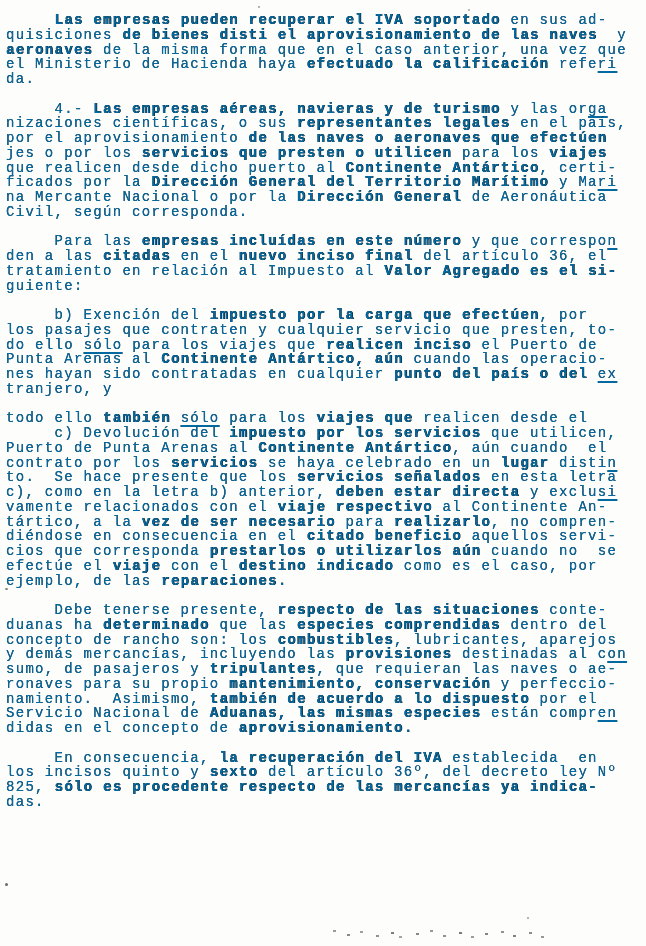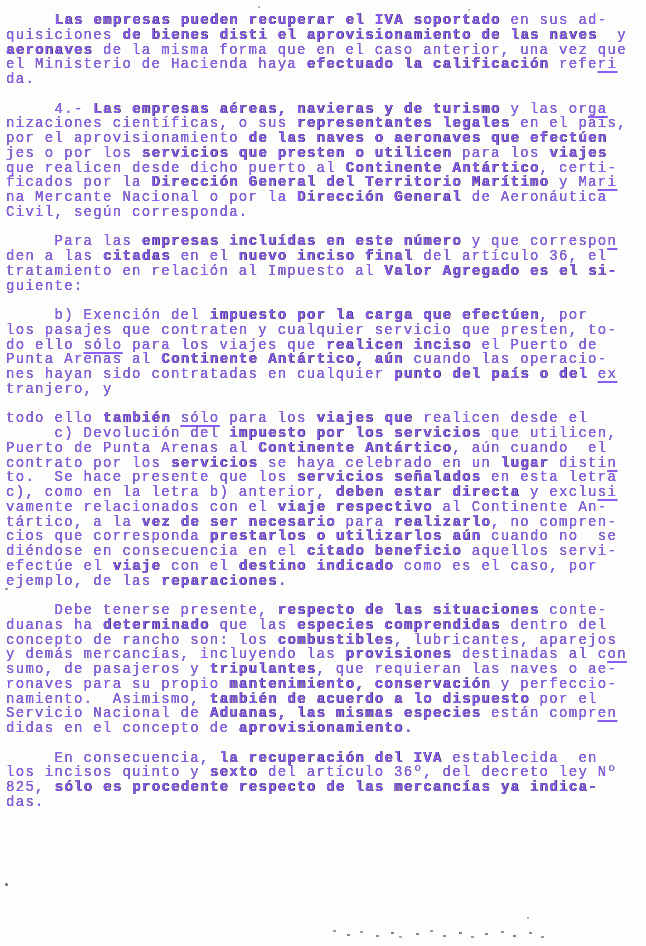--- a/index.html
+++ b/index.html
@@ -7,21 +7,21 @@
     width:646px;height:946px;
     background:#fdfdfc;
     overflow:hidden;
     position:relative;
     font-family:"Liberation Mono","DejaVu Sans Mono",monospace;
   }
   .page{
     position:absolute;
     left:0;top:0;right:0;bottom:0;
     padding:13px 4px 14px 6px;
-    color:#8b5cf6;
+    color:#0369a1;
   }
   .para{margin:0 0 14.75px 0;}
   .line{
     white-space:pre;
     font-size:14px;
     line-height:14.75px;
     letter-spacing:1.3px;
     text-shadow:0 0 0.5px rgba(15,15,15,0.85);
   }
   .line b{
@@ -86,22 +86,22 @@
     </div>
     <div class="para">
       <div class="line">todo ello <b>también</b> <u>sólo</u> para los <b>viajes que</b> realicen desde el</div>
       <div class="line">     c) Devolución del <b>impuesto por los servicios</b> que utilicen,</div>
       <div class="line">Puerto de Punta Arenas al <b>Continente Antártico</b>, aún cuando  el</div>
       <div class="line">contrato por los <b>servicios</b> se haya celebrado en un <b>lugar</b> disti<u>n</u></div>
       <div class="line">to.  Se hace presente que los <b>servicios señalados</b> en esta letra</div>
       <div class="line">c), como en la letra b) anterior, <b>deben estar directa</b> y exclu<u>si</u></div>
       <div class="line">vamente relacionados con el <b>viaje respectivo</b> al Continente An-</div>
       <div class="line">tártico, a la <b>vez de ser necesario</b> para <b>realizarlo</b>, no compren-</div>
+      <div class="line">diéndose en consecuencia en el <b>citado beneficio</b> aquellos servi-</div>
       <div class="line">cios que corresponda <b>prestarlos o utilizarlos aún</b> cuando no  se</div>
-      <div class="line">diéndose en consecuencia en el <b>citado beneficio</b> aquellos servi-</div>
       <div class="line">efectúe el <b>viaje</b> con el <b>destino indicado</b> como es el caso, por</div>
       <div class="line">ejemplo, de las <b>reparaciones.</b></div>
     </div>
     <div class="para">
       <div class="line">     Debe tenerse presente, <b>respecto de las situaciones</b> conte-</div>
       <div class="line">duanas ha <b>determinado</b> que las <b>especies comprendidas</b> dentro del</div>
       <div class="line">concepto de rancho son: los <b>combustibles</b>, lubricantes, aparejos</div>
       <div class="line">y demás mercancías, incluyendo las <b>provisiones</b> destinadas al c<u>on</u></div>
       <div class="line">sumo, de pasajeros y <b>tripulantes</b>, que requieran las naves o ae-</div>
       <div class="line">ronaves para su propio <b>mantenimiento, conservación</b> y perfeccio-</div>

